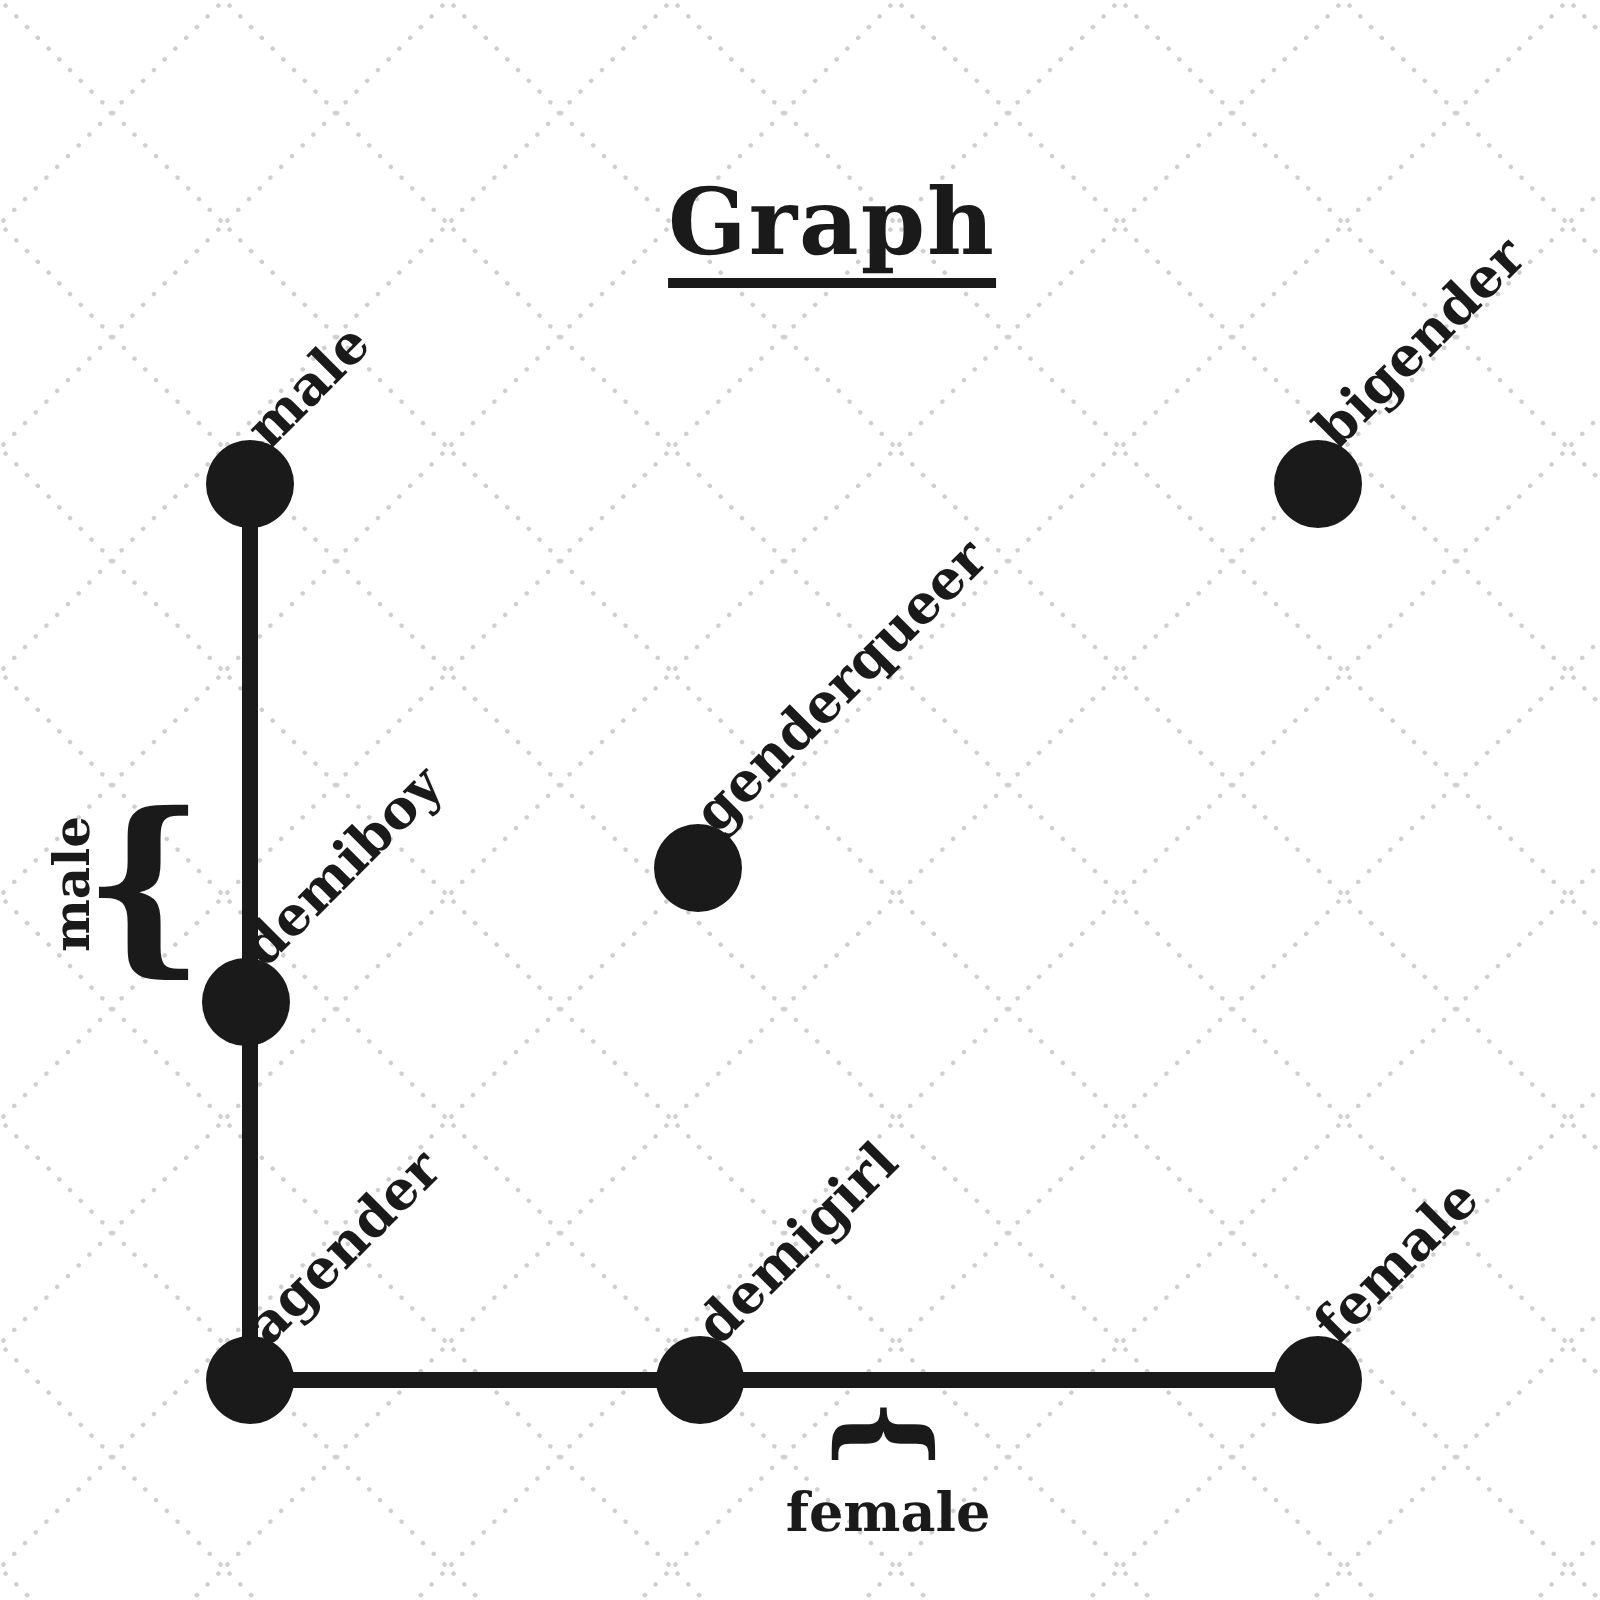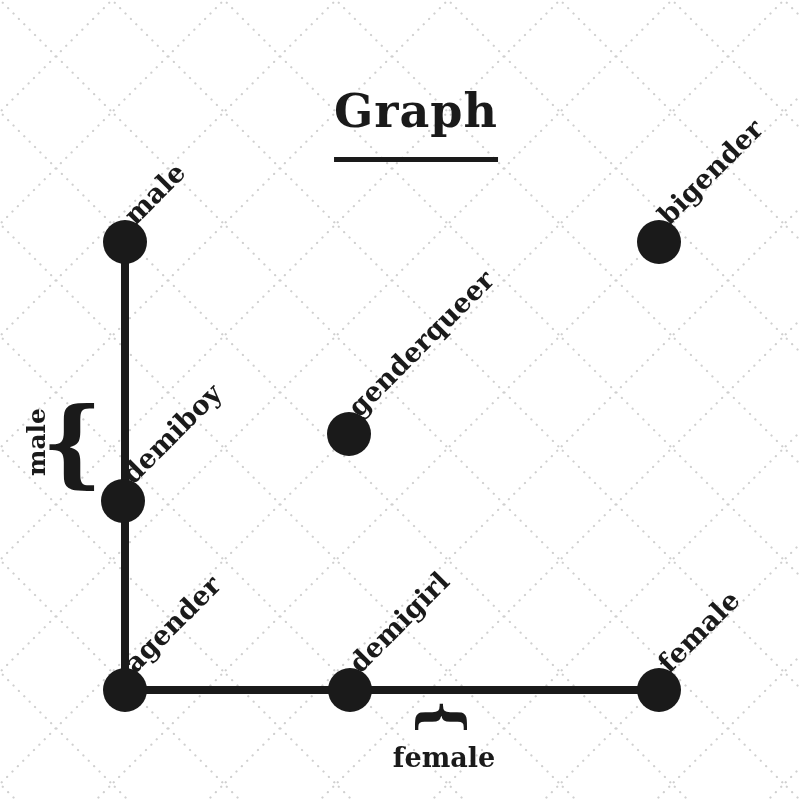--- a/index.html
+++ b/index.html
@@ -19,21 +19,21 @@
     left: 416px;
     top: 84px;
     transform: translateX(-50%);
     margin: 0;
     font-size: 46px;
     font-weight: bold;
     letter-spacing: 1px;
     z-index: 3;
     white-space: nowrap;
   }
-  .title .underline { border-bottom: 5px solid currentColor; padding-bottom: 19px; }
+  .title .underline { border-bottom: 5px solid currentColor; padding-bottom: 1px; }
 
   .edge { position: absolute; background: #1a1a1a; z-index: 1; }
   .edge-v { left: 121px; top: 242px; width: 8px; height: 448px; }
   .edge-h { left: 125px; top: 686px; width: 534px; height: 8px; }
 
   .node { position: absolute; width: 0; height: 0; z-index: 2; }
   .dot {
     position: absolute;
     left: -22px; top: -22px;
     width: 44px; height: 44px;

